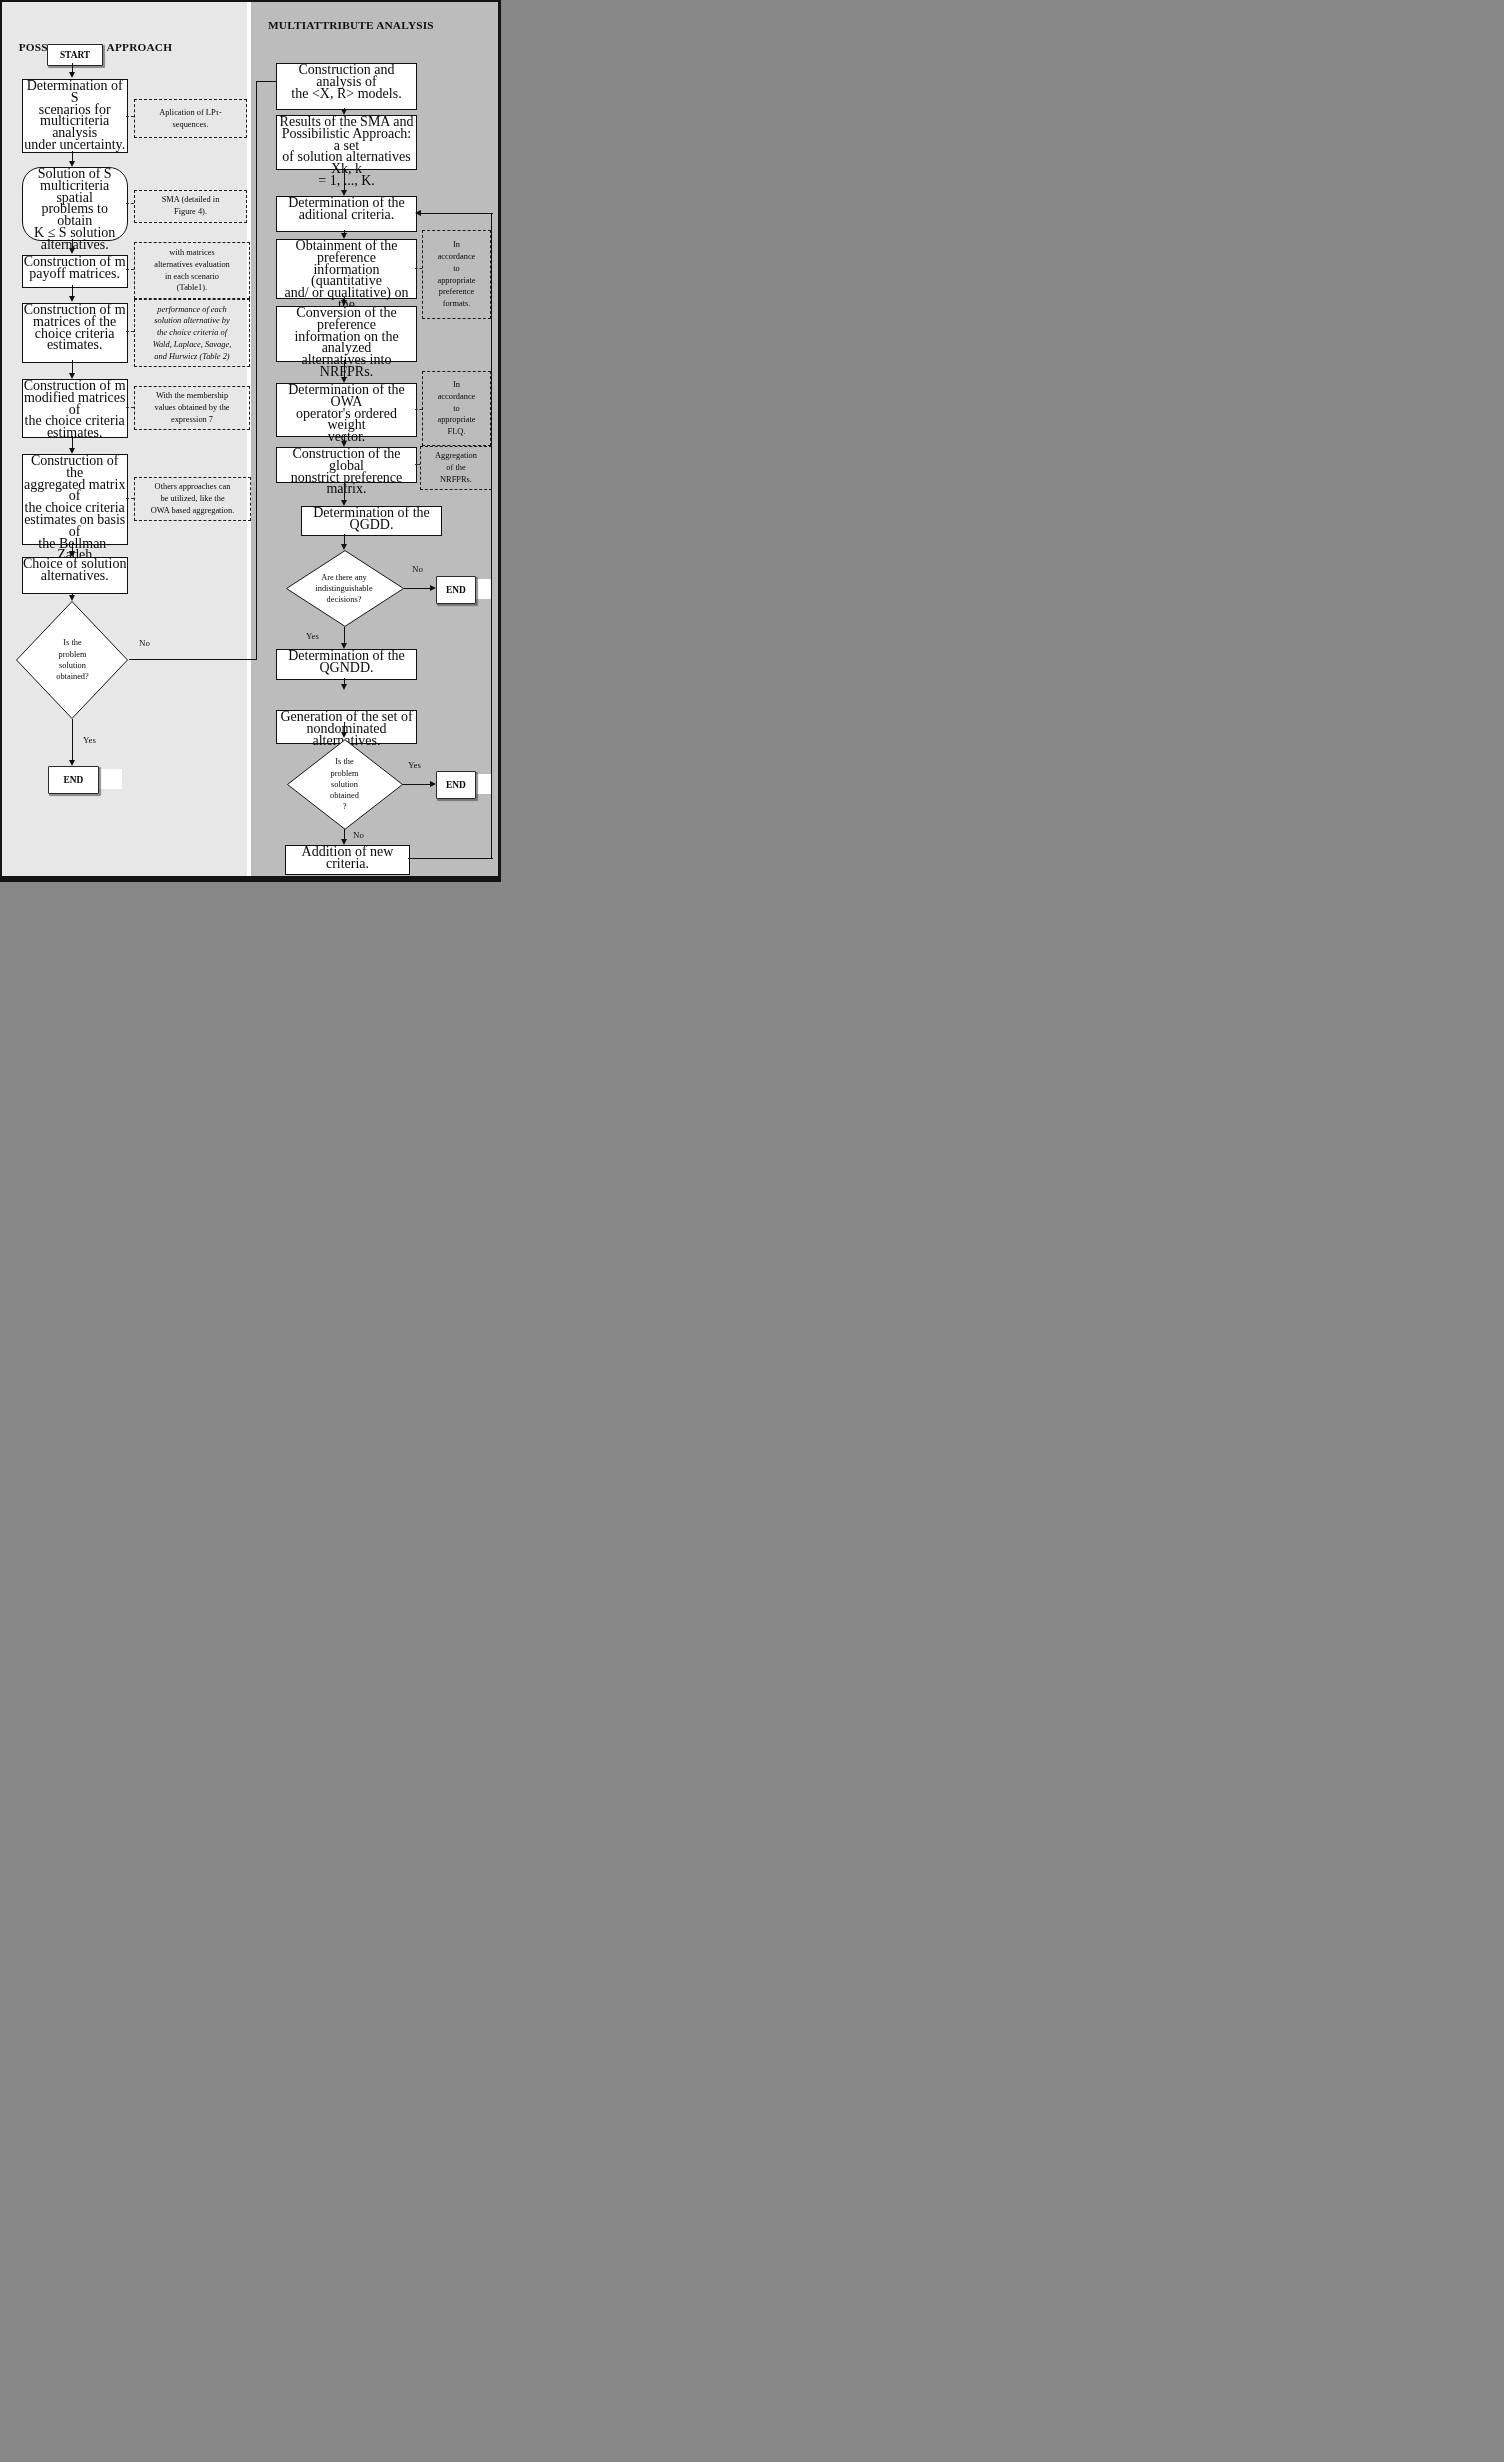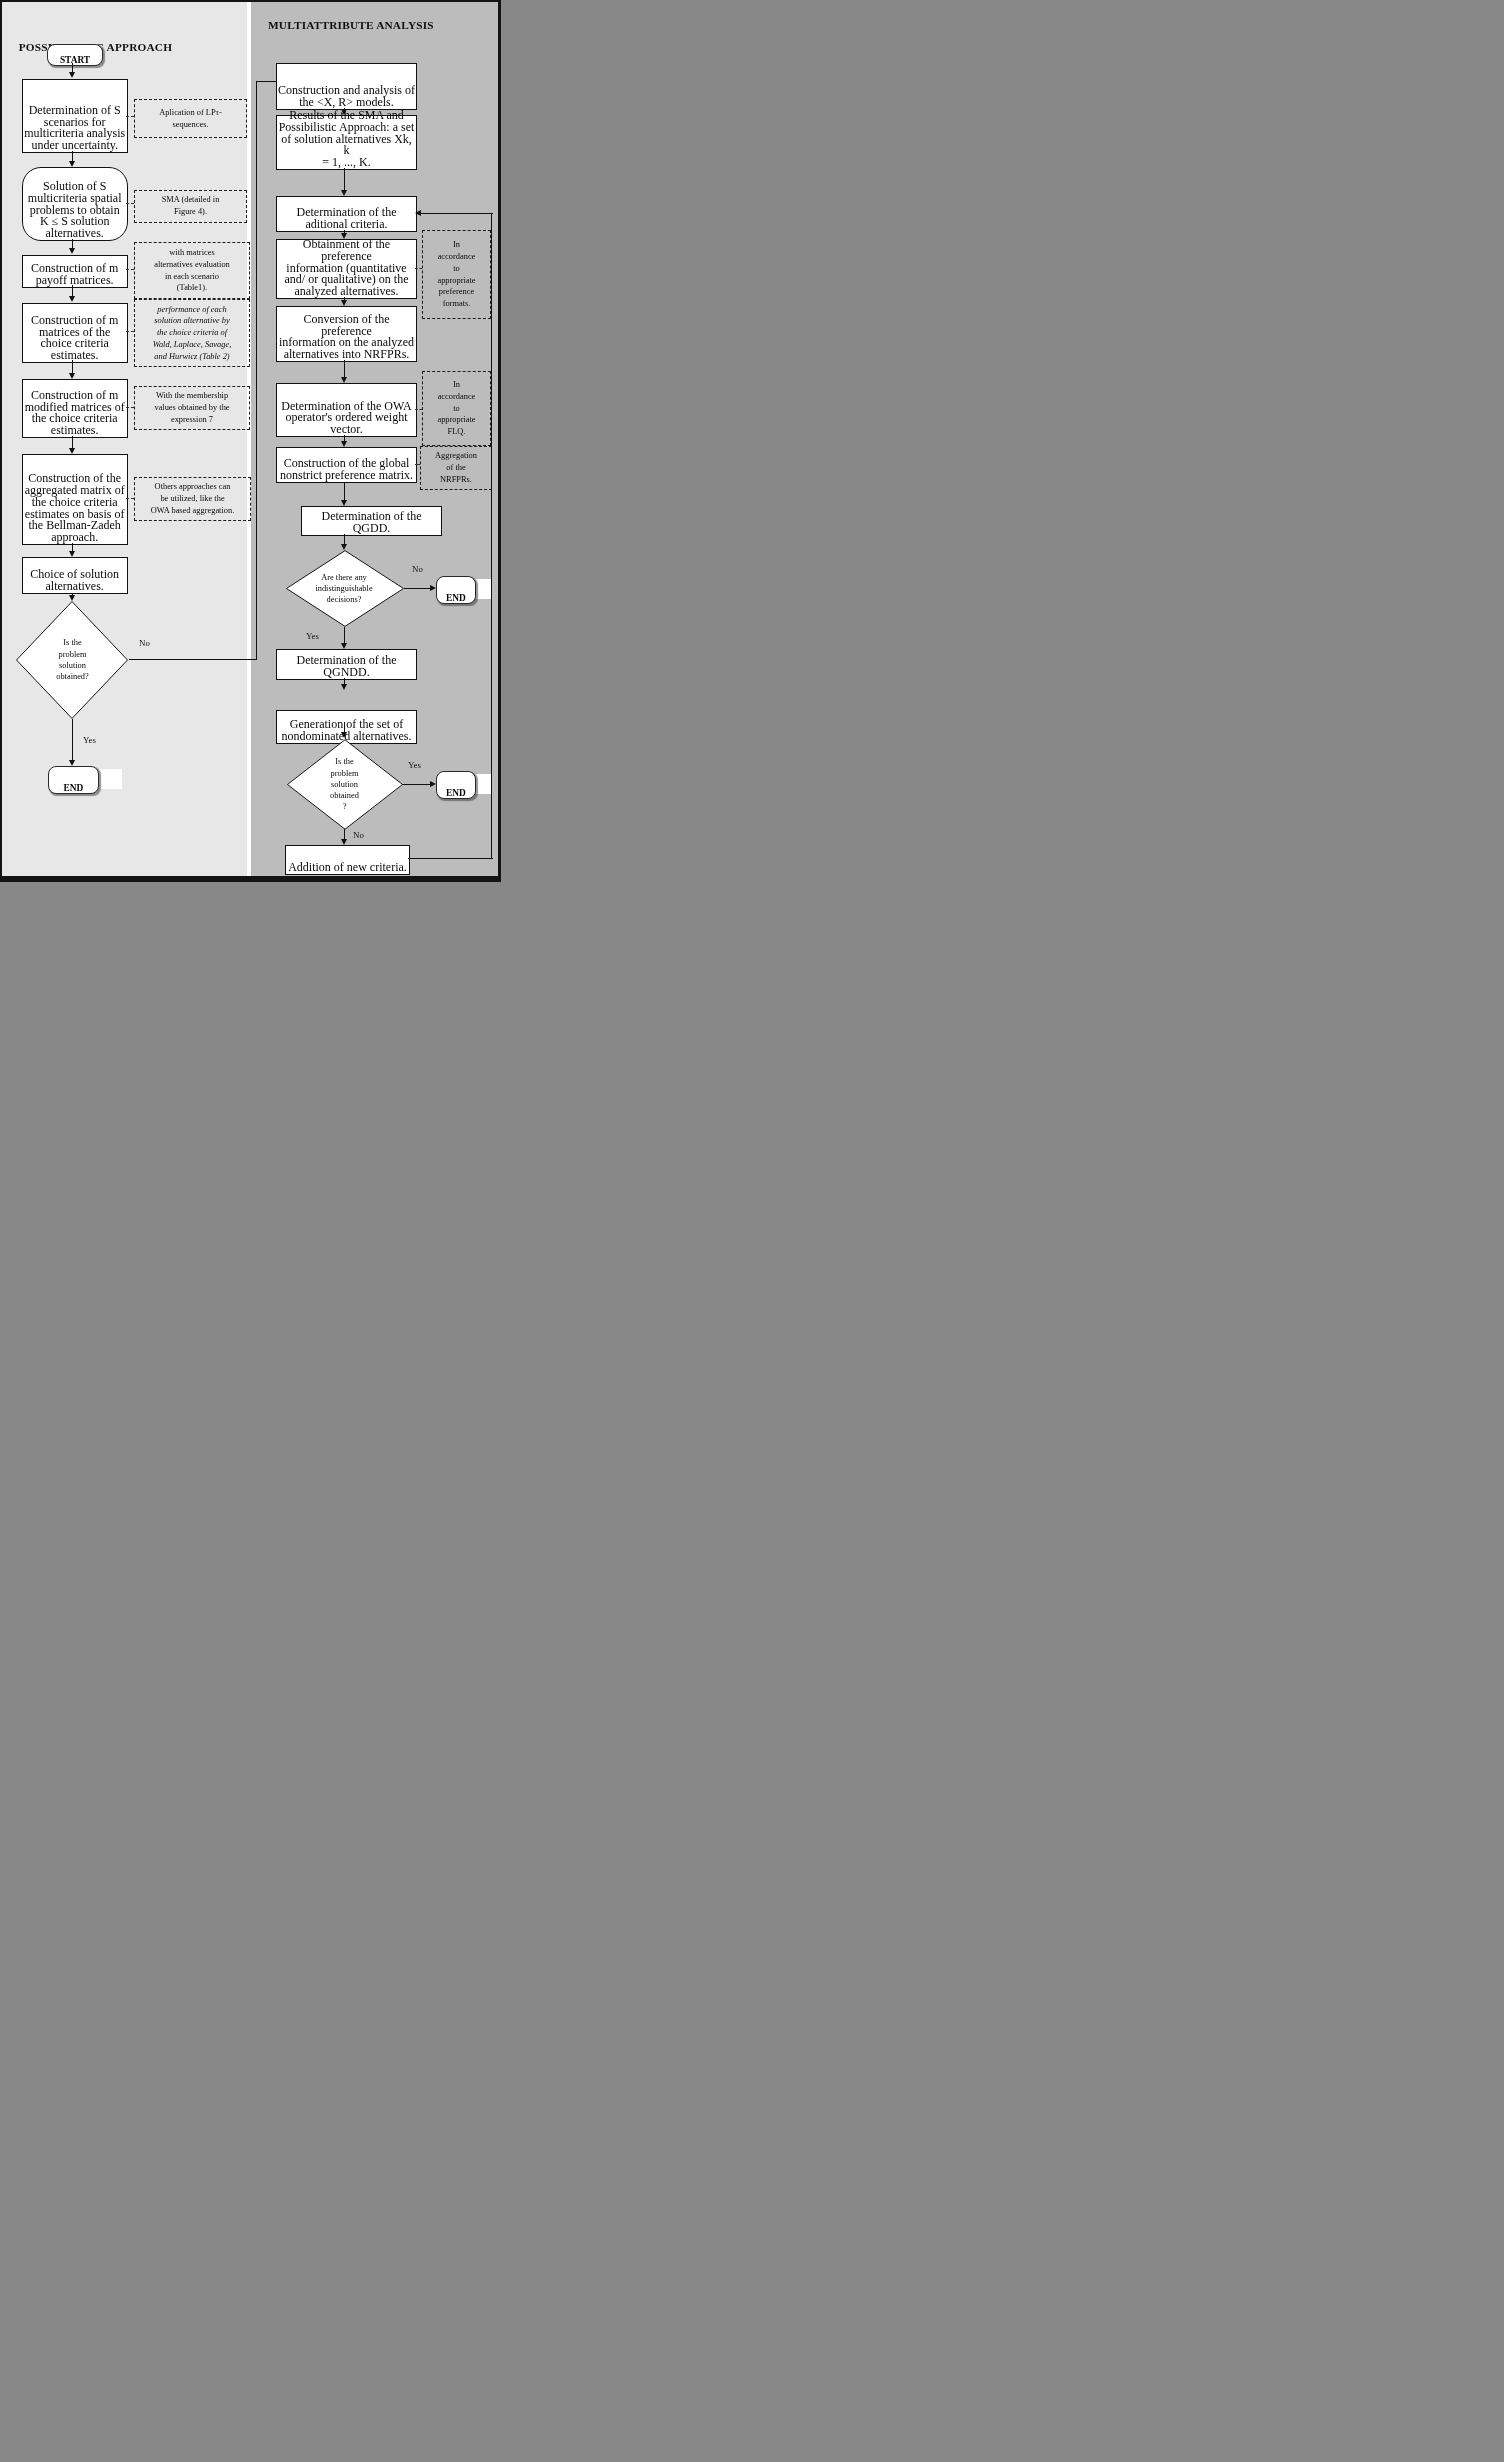--- a/index.html
+++ b/index.html
@@ -8,26 +8,26 @@
   }
   html,body{margin:0;padding:0;}
   body{font-family:"Liberation Serif","DejaVu Serif",serif;background:#888;}
   .page{position:relative;width:501px;height:882px;background:var(--frame);overflow:hidden;}
   .panel{position:absolute;top:2px;height:874px;}
   .panel.left{left:2px;width:245px;background:var(--left-bg);}
   .panel.gap{left:247px;width:4.4px;background:var(--divider);}
   .panel.right{left:251px;width:247px;background:var(--right-bg);}
   .title{position:absolute;font-size:11.3px;font-weight:bold;color:#101010;letter-spacing:0.2px;white-space:nowrap;}
   .pbox{position:absolute;background:var(--box-bg);border:1px solid var(--line);
-        display:flex;align-items:flex-end;justify-content:center;text-align:center;
-        font-size:12px;line-height:11.8px;color:#080808;}
+        display:flex;align-items:flex-start;justify-content:center;text-align:center;
+        font-size:14px;line-height:11.8px;color:#080808;}
   .note{position:absolute;border:1px dashed #1c1c1c;display:flex;align-items:center;justify-content:center;
         text-align:center;font-size:8.4px;line-height:11.8px;color:#080808;background:transparent;}
-  .term{position:absolute;background:var(--box-bg);border:1px solid #2a2a2a;border-radius:8px;
-        display:flex;align-items:flex-end;justify-content:center;font-weight:bold;font-size:9.4px;
+  .term{position:absolute;background:var(--box-bg);border:1px solid #2a2a2a;border-radius:1px;
+        display:flex;align-items:center;justify-content:center;font-weight:bold;font-size:9.4px;
         color:#050505;box-shadow:1.5px 1.5px 1px rgba(60,60,60,.55);}
   .whitestrip{position:absolute;background:#ffffff;}
   .txt{white-space:pre-line;}
   .vline{position:absolute;width:1px;background:var(--line);}
   .hline{position:absolute;height:1px;background:var(--line);}
   .dashstub{position:absolute;height:0;border-top:1px dashed #333;}
   .ah-down{position:absolute;width:0;height:0;border-left:3.4px solid transparent;border-right:3.4px solid transparent;border-top:6.4px solid var(--line);}
   .ah-right{position:absolute;width:0;height:0;border-top:3.4px solid transparent;border-bottom:3.4px solid transparent;border-left:6.4px solid var(--line);}
   .ah-left{position:absolute;width:0;height:0;border-top:3.4px solid transparent;border-bottom:3.4px solid transparent;border-right:6.4px solid var(--line);}
   .dia{position:absolute;}

